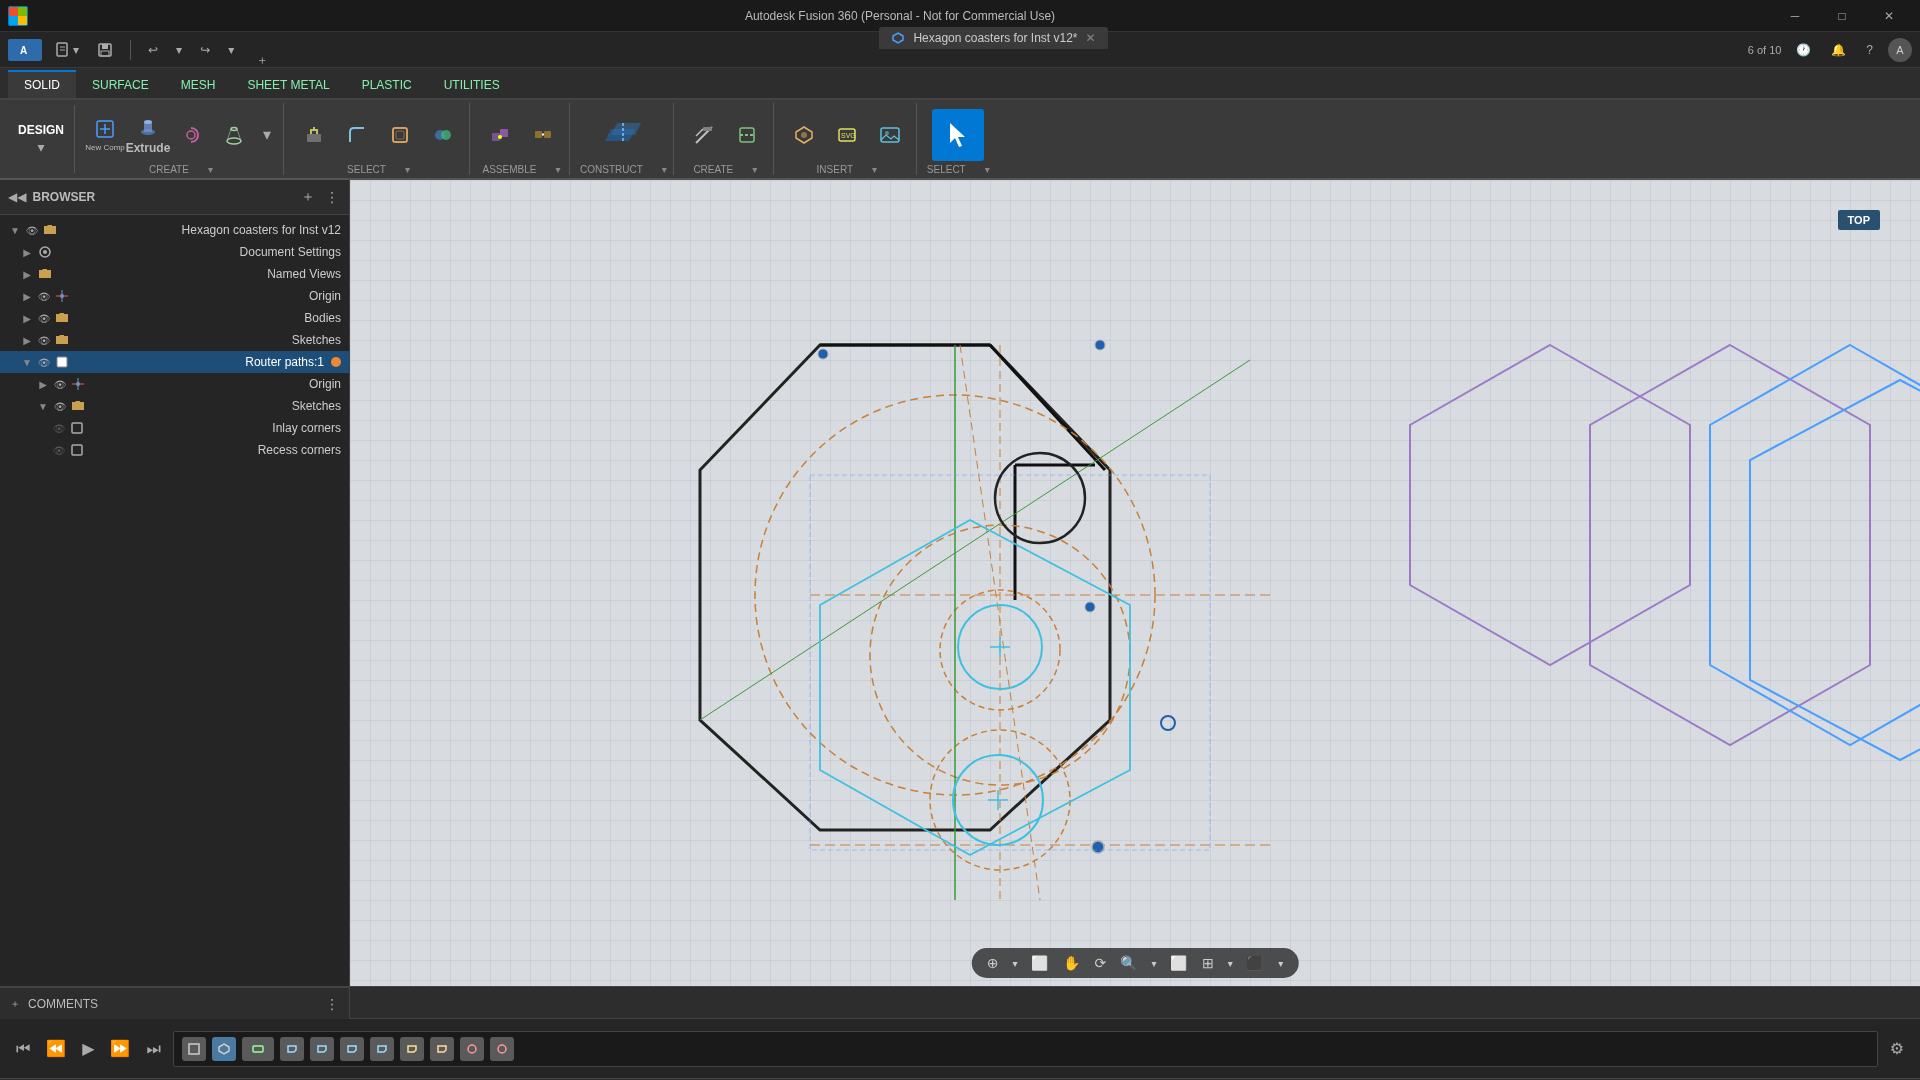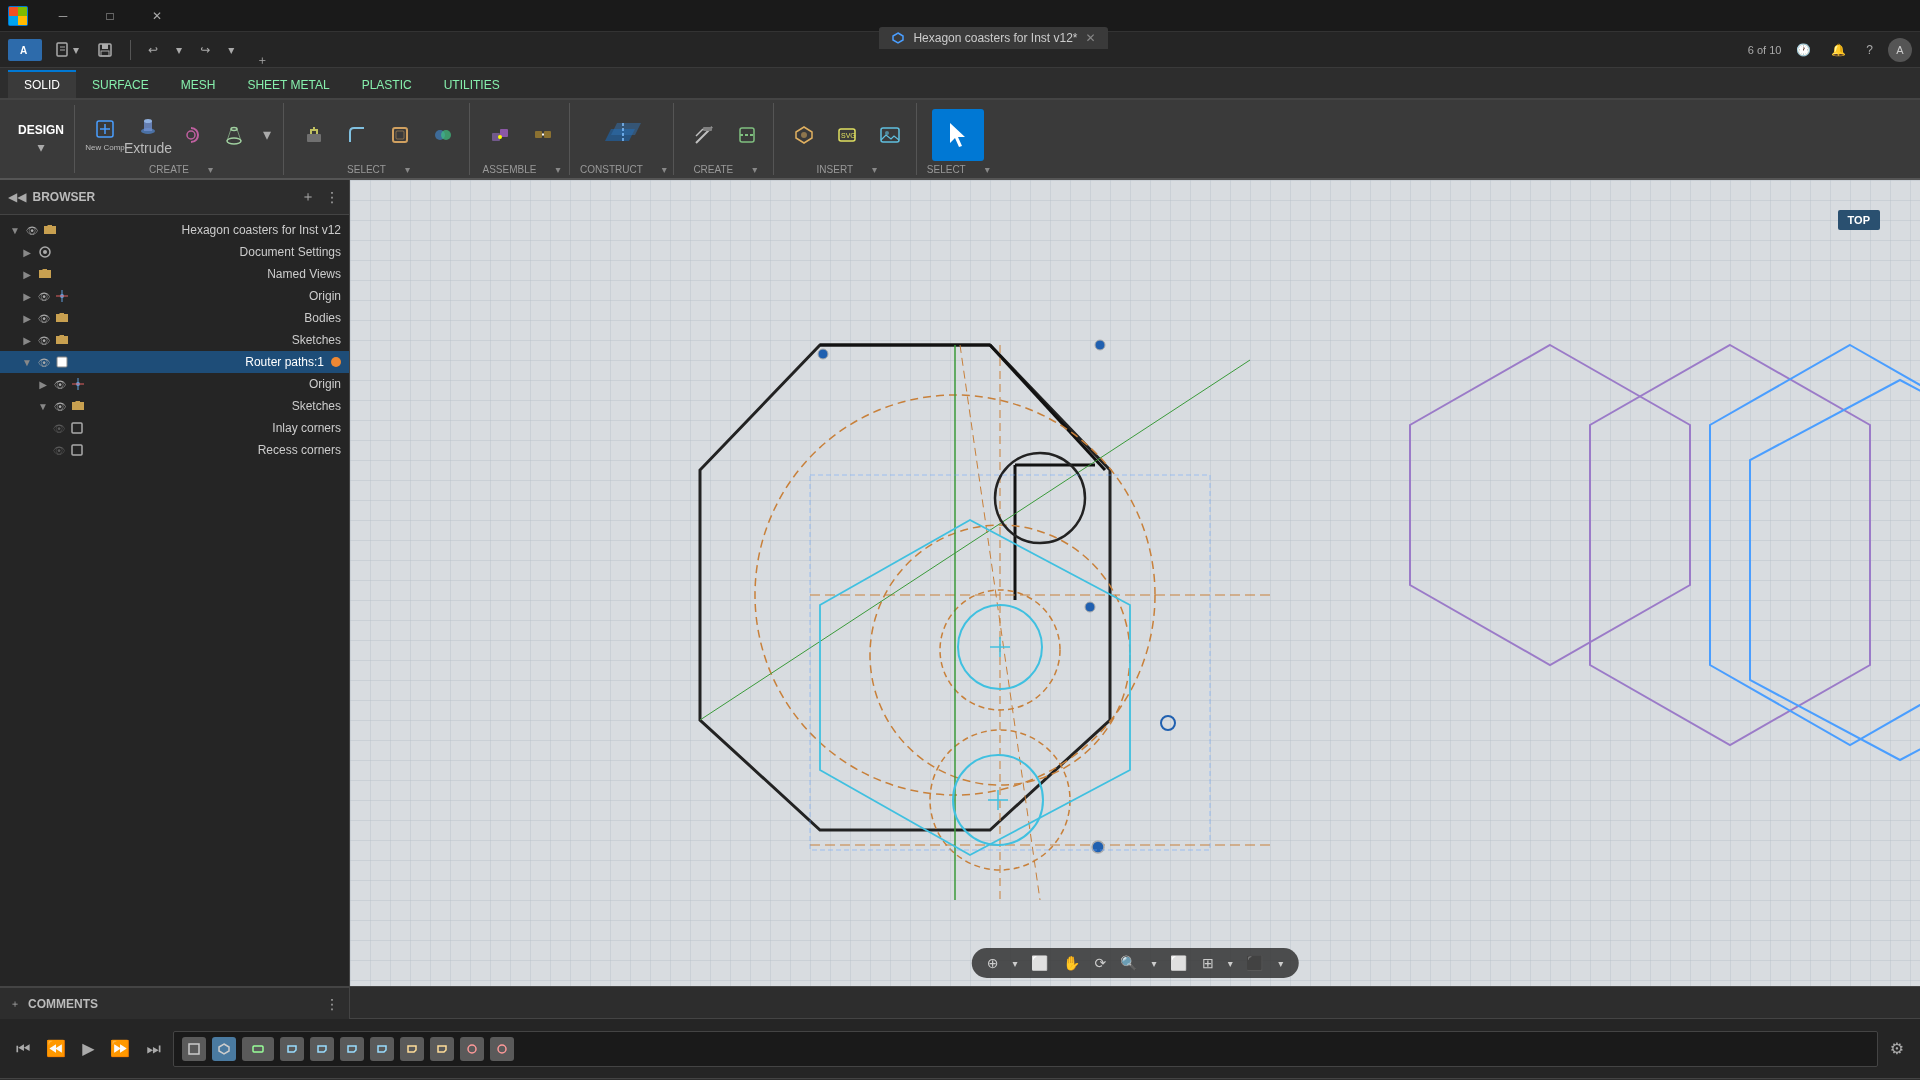--- a/index.html
+++ b/index.html
@@ -162,21 +162,21 @@
       width: 350px;
       height: 32px;
       background: #2d2d2d;
       border-top: 1px solid #444;
       border-right: 1px solid #444;
       display: flex;
       align-items: center;
       padding: 0 8px;
       gap: 6px;
     }
-    #comments-panel .header-title { color: #bbb; font-size: 12px; font-weight: bold; flex:1; }
+    #comments-panel .header-title { color: #bbb; font-size: 12px; font-weight: normal; flex:1; }
 
     
     #timeline {
       height: 60px;
       background: #252525;
       border-top: 1px solid #444;
       display: flex;
       align-items: center;
       padding: 0 12px;
       gap: 8px;
@@ -243,20 +243,21 @@
 
 <div id="title-bar">
   <div class="app-icon" style="display:flex;align-items:center;gap:6px;">
     <svg width="18" height="18" viewBox="0 0 18 18">
         <rect width="9" height="9" fill="#f25022"></rect>
         <rect x="9" width="9" height="9" fill="#7fba00"></rect>
         <rect y="9" width="9" height="9" fill="#00a4ef"></rect>
         <rect x="9" y="9" width="9" height="9" fill="#ffb900"></rect>
       </svg>
   </div>
+  <span style="color:#bbb;font-size:12px;flex:1;text-align:center;">Autodesk Fusion 360 (Personal - Not for Commercial Use)</span>
   <div style="display:flex;gap:1px;">
     <div style="width:46px;height:32px;display:flex;align-items:center;justify-content:center;cursor:pointer;color:#aaa;">─</div>
     <div style="width:46px;height:32px;display:flex;align-items:center;justify-content:center;cursor:pointer;color:#aaa;">□</div>
     <div style="width:46px;height:32px;display:flex;align-items:center;justify-content:center;cursor:pointer;color:#aaa;">✕</div>
   </div>
 </div>
 
 <div id="toolbar-top">
   <div style="background:#2d6bab;color:white;padding:4px 10px;border-radius:2px;cursor:pointer;font-size:12px;font-weight:bold;display:flex;align-items:center;gap:4px;">
     <svg width="14" height="14" viewBox="0 0 14 14">
@@ -333,21 +334,21 @@
         <span style="font-size:8px;color:#bbb;">New Comp</span>
       </div>
       <div class="ribbon-tool">
         <div class="ribbon-tool-icon">
           <svg width="22" height="22" viewBox="0 0 22 22">
               <ellipse cx="11" cy="16" rx="7" ry="3" fill="#5080c0" opacity="0.8"></ellipse>
               <rect x="7" y="6" width="8" height="10" fill="#7090d0" opacity="0.8"></rect>
               <ellipse cx="11" cy="6" rx="4" ry="2" fill="#90b0e0"></ellipse>
             </svg>
         </div>
-        <span style="font-size:14px;color:#bbb;">Extrude</span>
+        <span style="font-size:12px;color:#bbb;font-weight:bold;">Extrude</span>
       </div>
       <div class="ribbon-tool">
         <div class="ribbon-tool-icon">
           <svg width="22" height="22" viewBox="0 0 22 22">
               <path d="M11 4 C16 4 18 8 18 11 C18 14 16 18 11 18" fill="none" stroke="#c060a0" stroke-width="2"></path>
               <circle cx="11" cy="11" r="4" fill="none" stroke="#c060a0" stroke-width="1.5"></circle>
             </svg>
         </div>
       </div>
       <div class="ribbon-tool">

